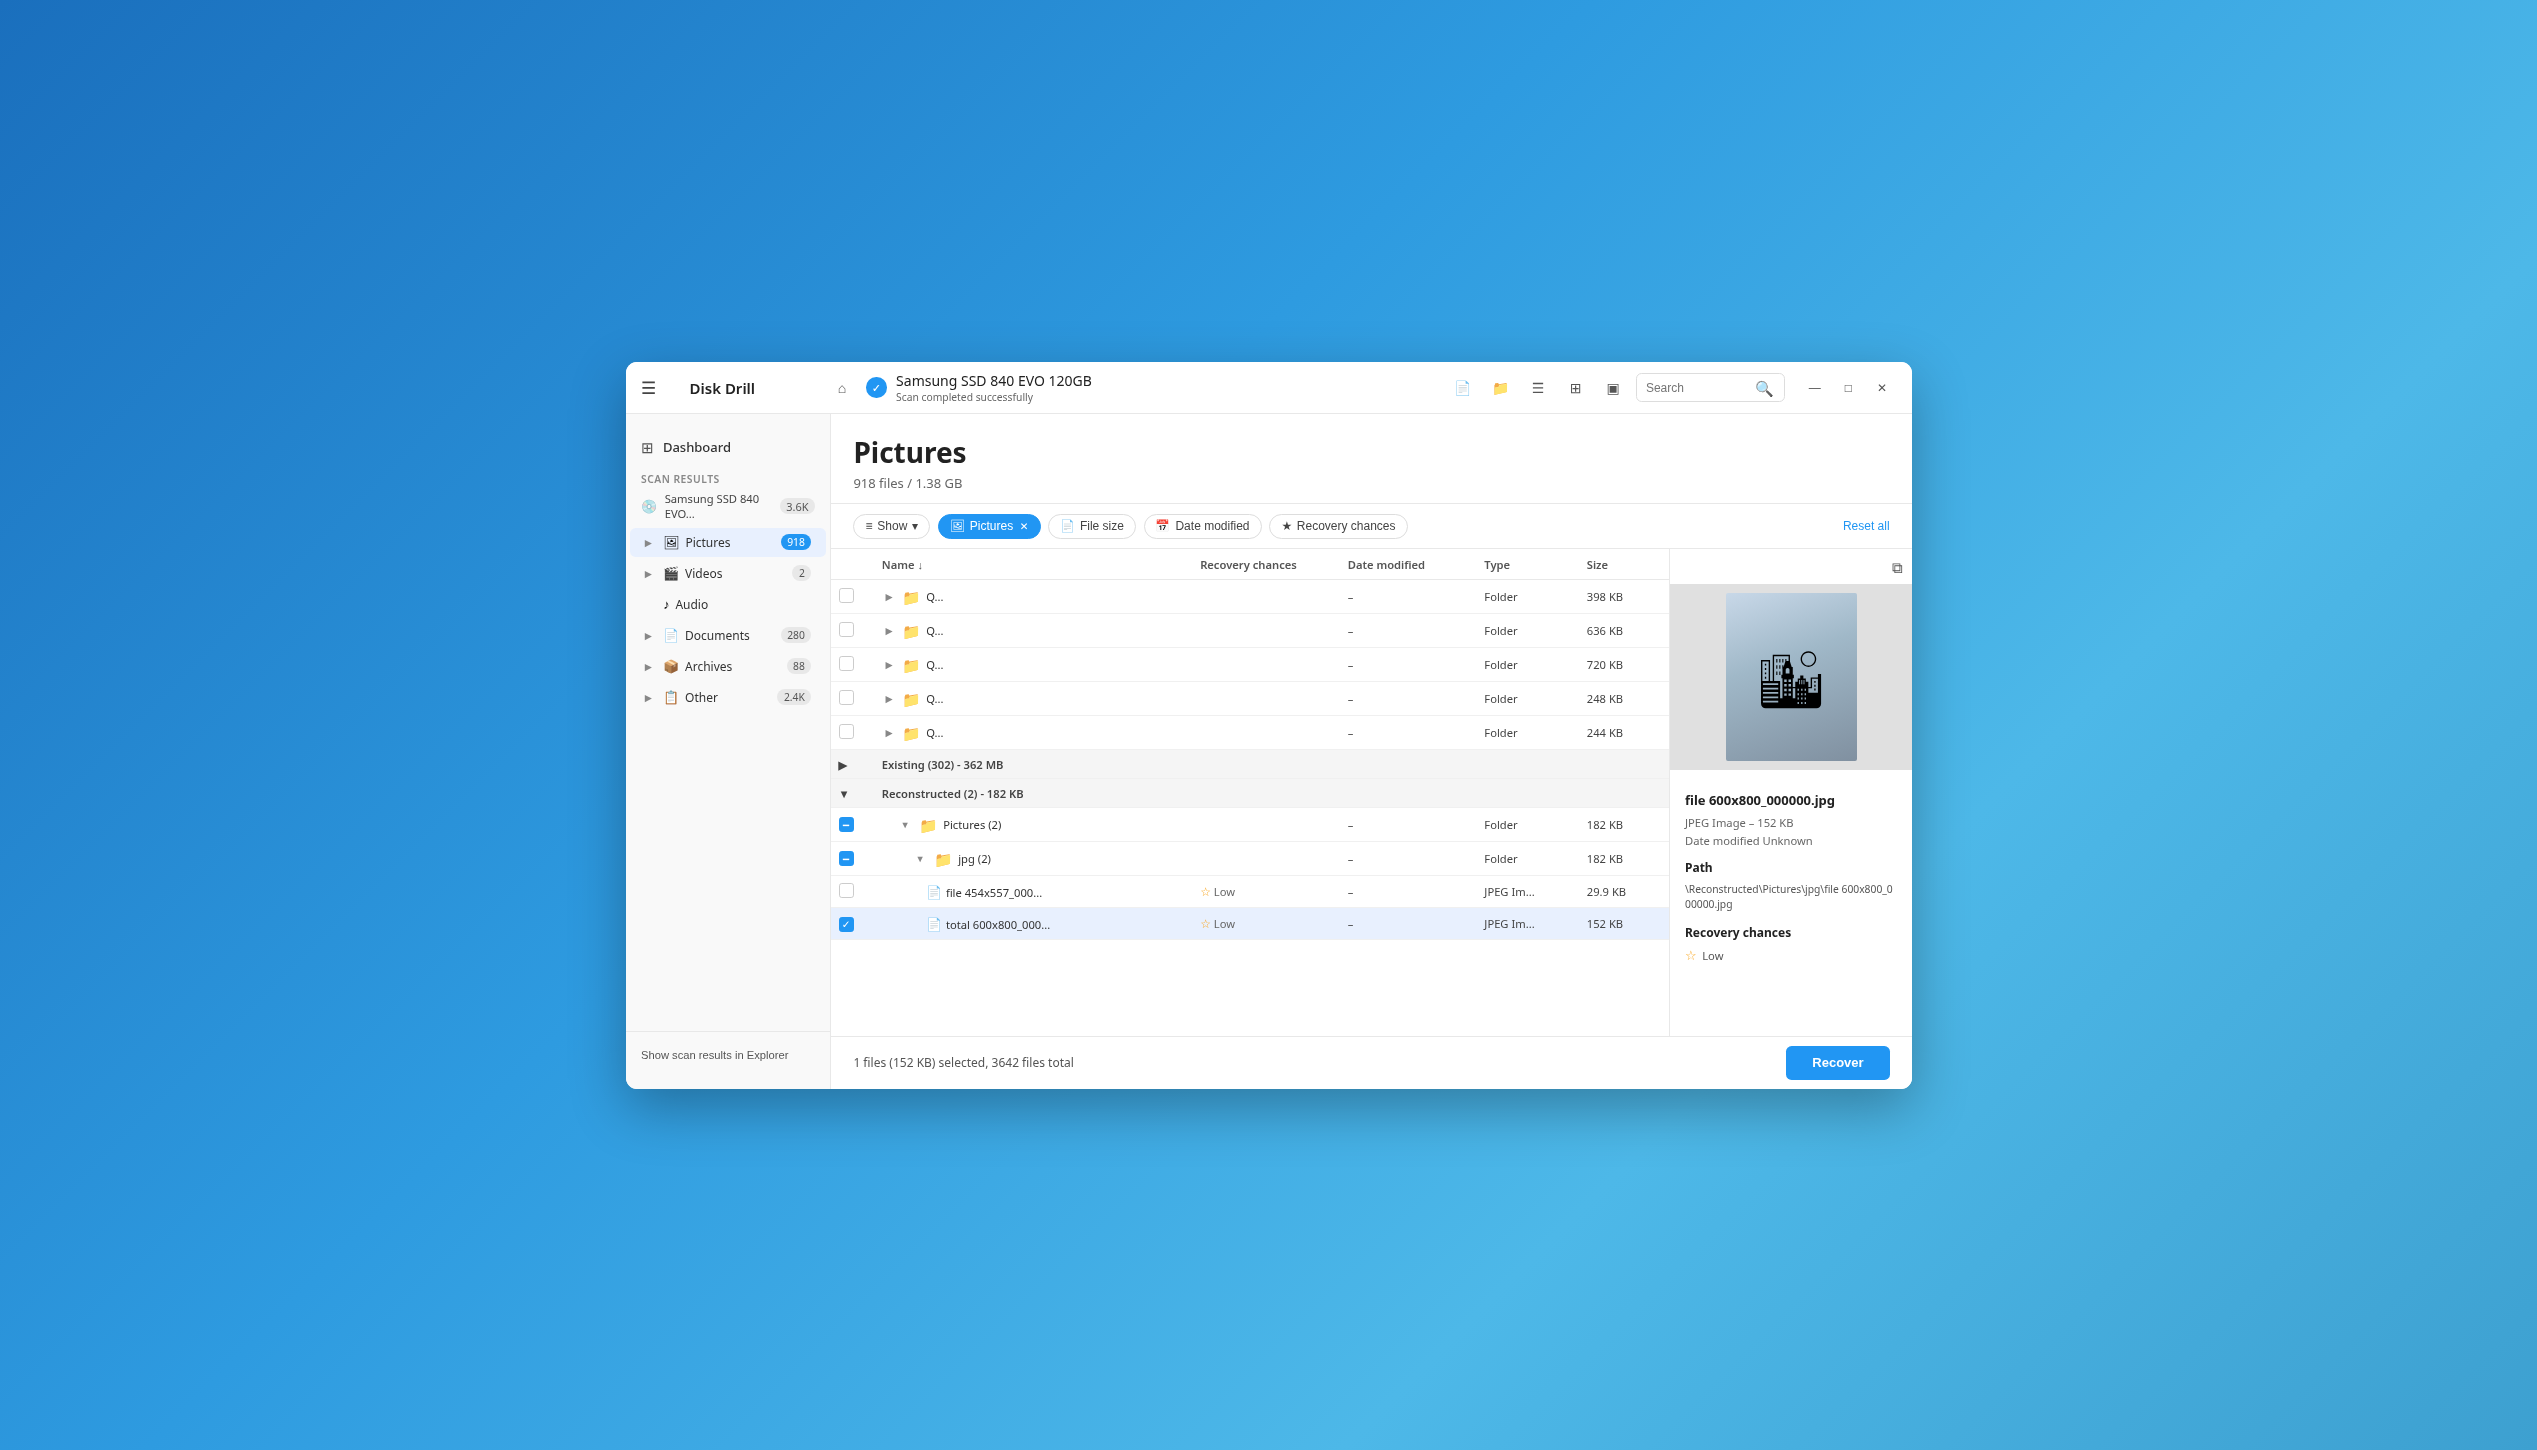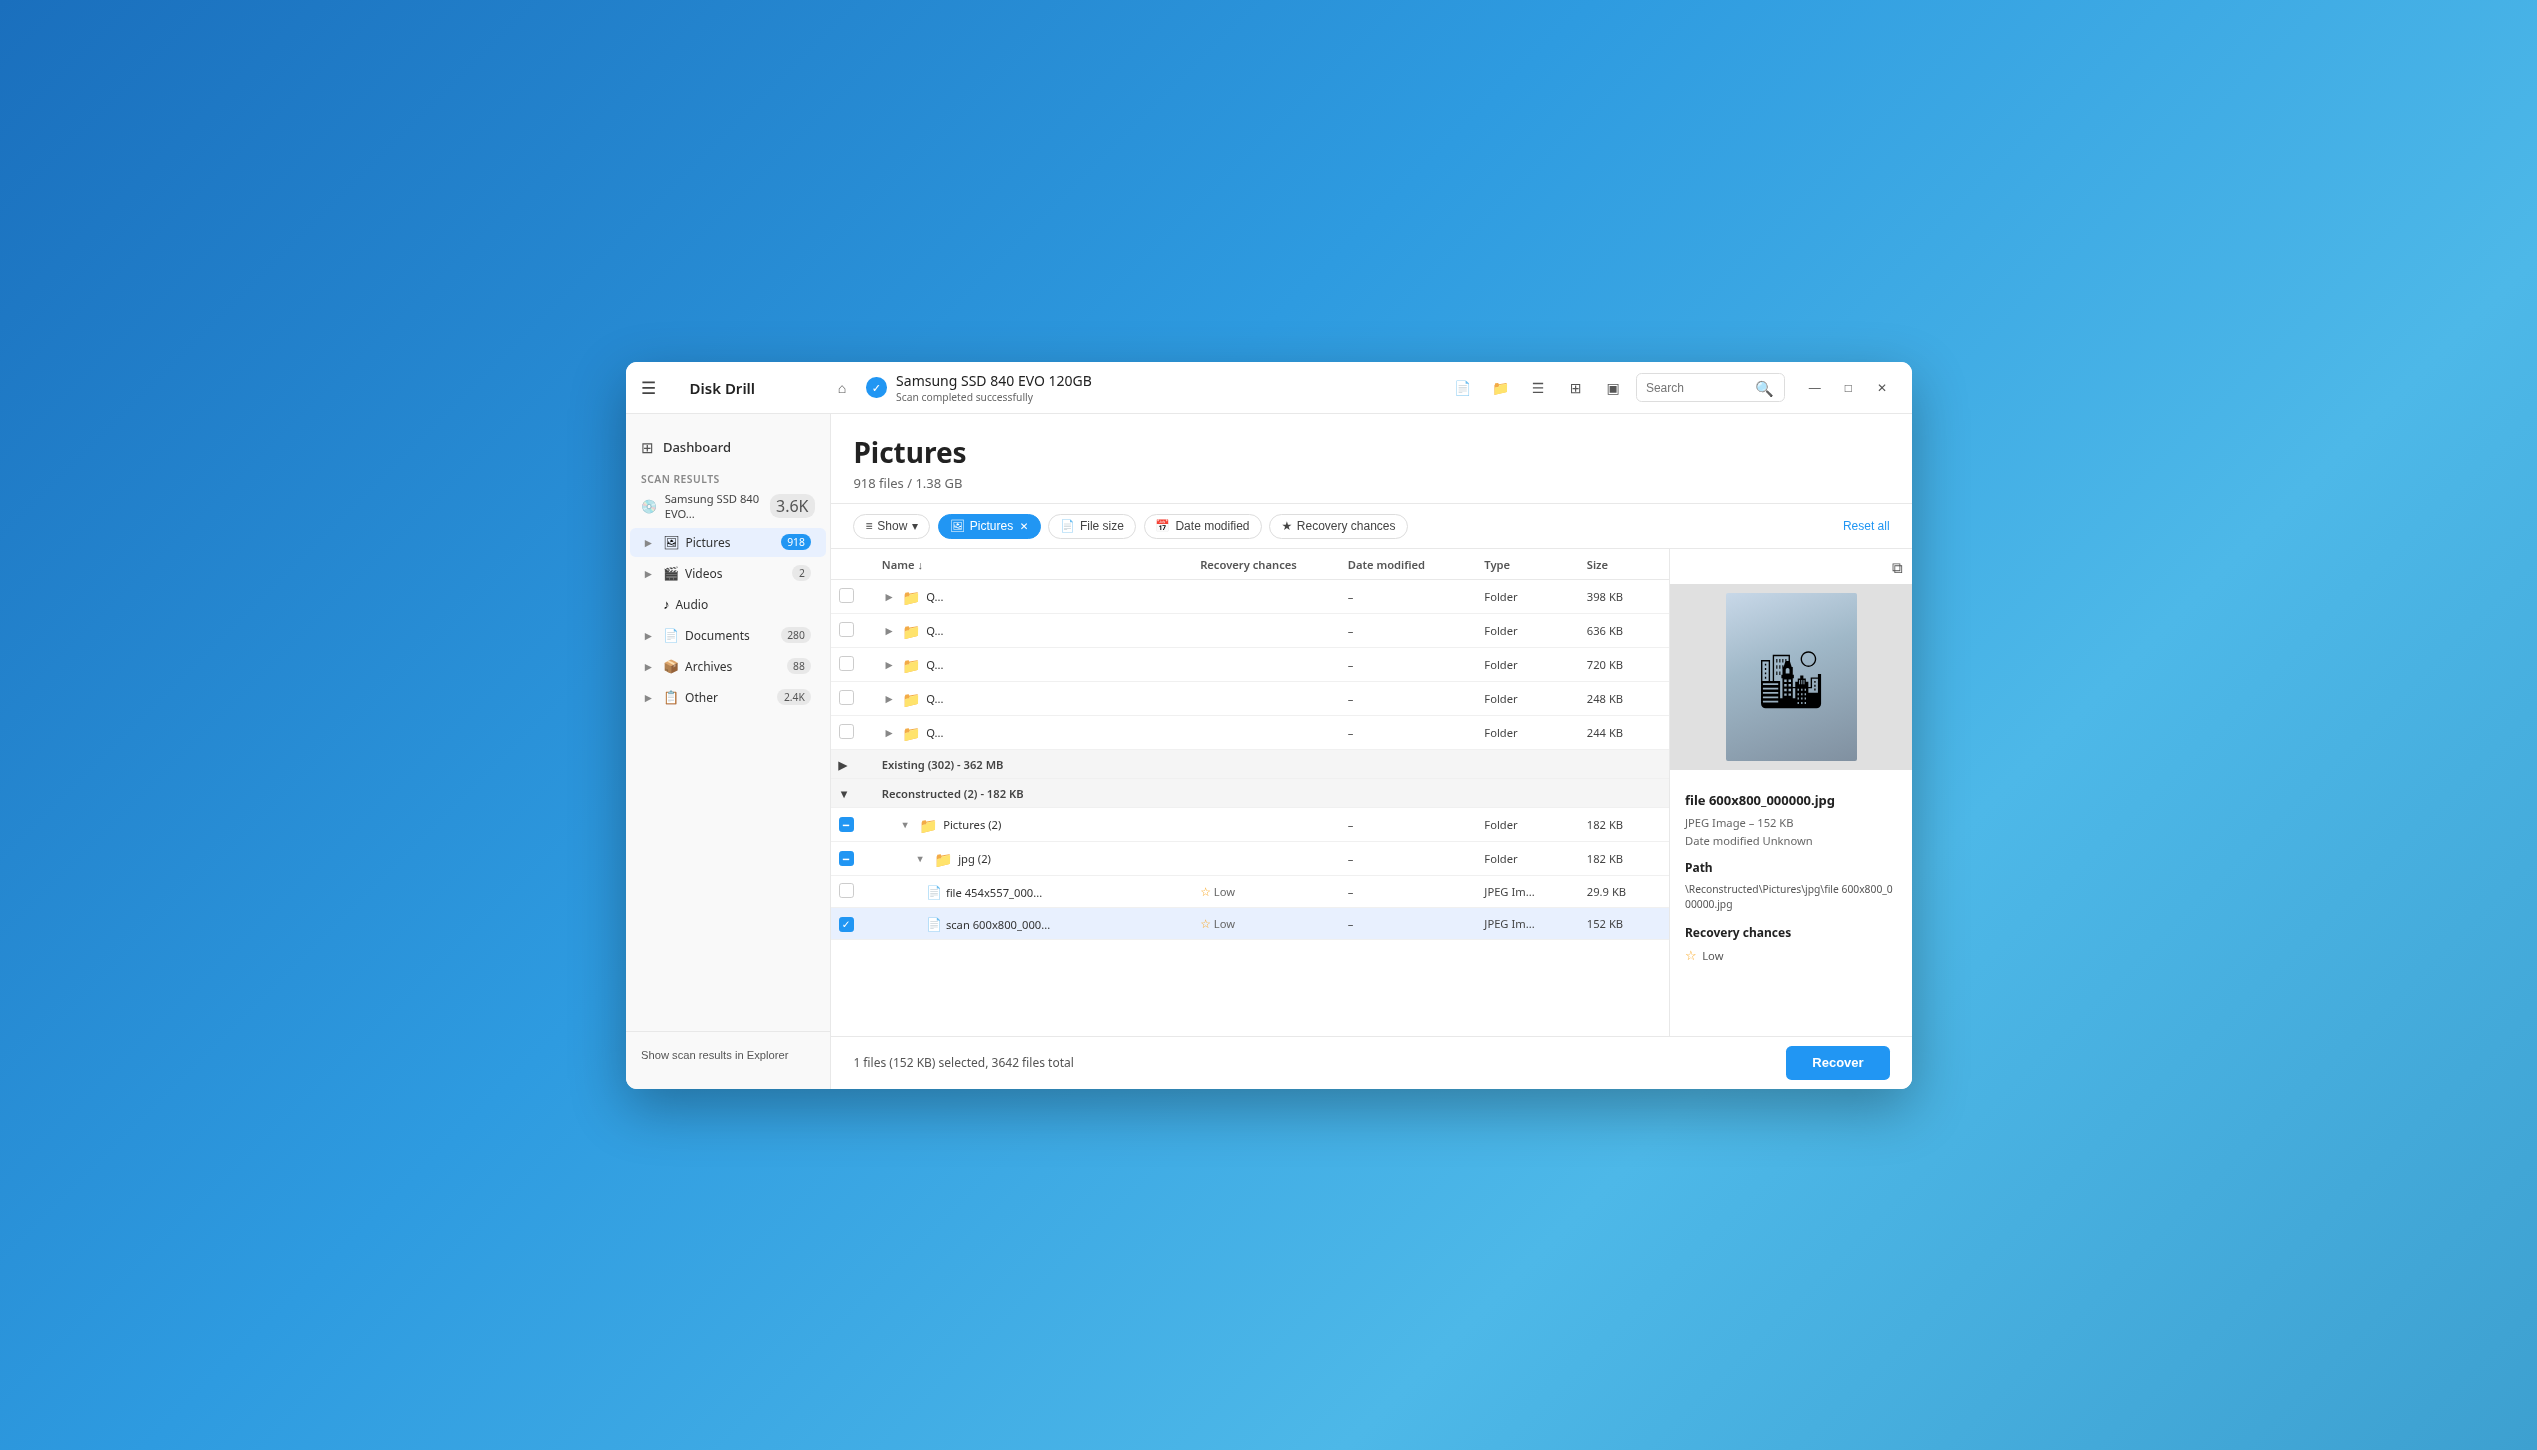--- a/index.html
+++ b/index.html
@@ -171,21 +171,21 @@
     .sidebar-drive {
       display: flex;
       align-items: center;
       padding: 5.6px 15px;
       gap: 7.5px;
       cursor: pointer;
     }
     .drive-icon { font-size: 13px; color: #666; }
     .drive-name { font-size: 11.2px; color: #444; flex: 1; }
     .badge {
-      font-size: 16px;
+      font-size: 11px;
       color: #555;
       background: #e8e8e8;
       border-radius: 9.3px;
       padding: 0.9px 6.5px;
     }
     .sidebar-item {
       display: flex;
       align-items: center;
       padding: 5.6px 15px;
       gap: 5.6px;
@@ -731,21 +731,21 @@
                 <td>29.9 KB</td>
               </tr>
 
               <tr class="selected-row">
                 <td class="check-cell">
                   <div class="checkbox checked">✓</div>
                 </td>
                 <td>
                   <div class="row-name" style="padding-left: 45px;">
                     <span class="file-icon">📄</span>
-                    <span class="row-text">scan 600x800_000...</span>
+                    <span class="row-text">total 600x800_000...</span>
                   </div>
                 </td>
                 <td>
                   <span class="star-icon">☆</span>
                   <span class="low-text">Low</span>
                 </td>
                 <td class="dash-cell">–</td>
                 <td>JPEG Im...</td>
                 <td>152 KB</td>
               </tr>

